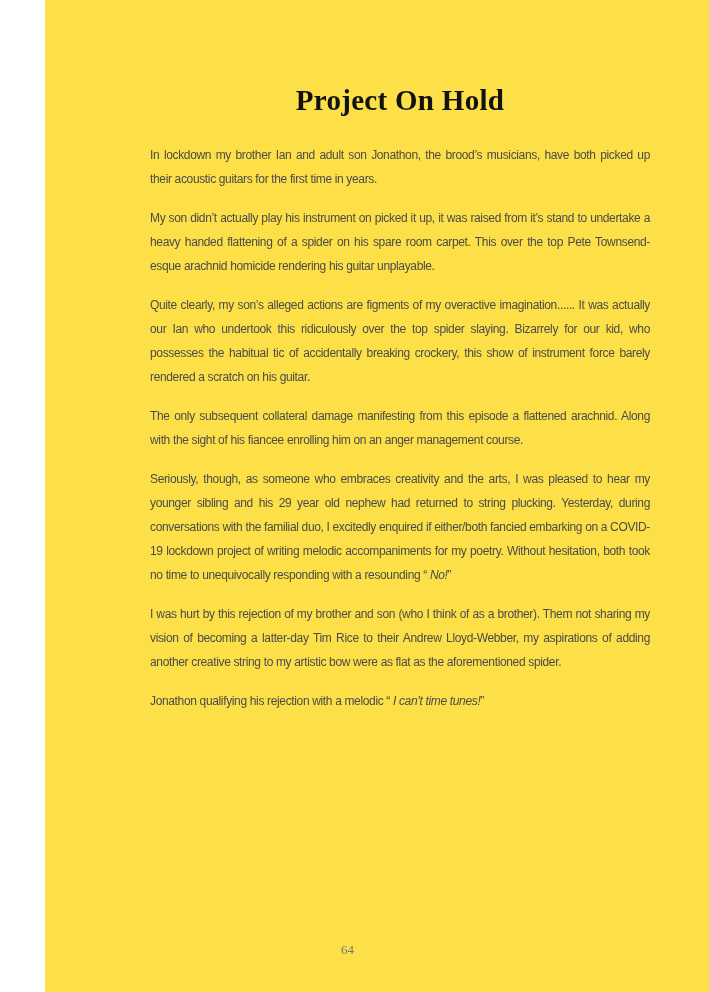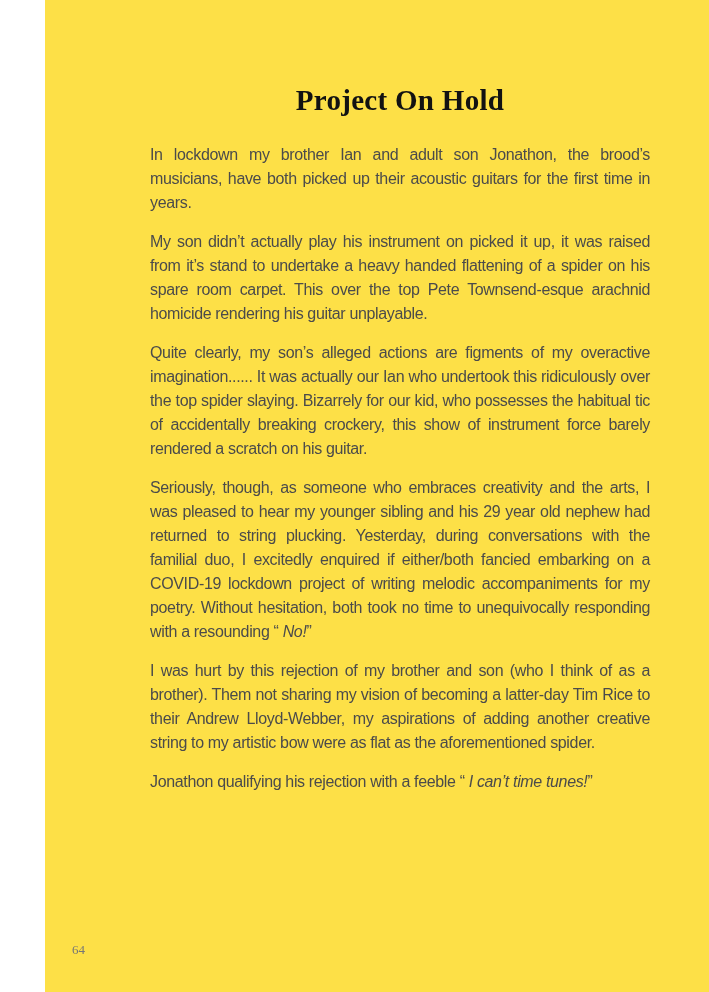--- a/index.html
+++ b/index.html
@@ -30,47 +30,48 @@
     font-size: 29px;
     line-height: 32px;
     color: #121212;
     text-align: center;
     margin: 84px 0 0 0;
     letter-spacing: 0.3px;
   }
   .paragraphs { margin-top: 27px; }
   .paragraphs p {
     margin: 0 0 15px 0;
-    font-size: 16px;
+    font-size: 12px;
     line-height: 24px;
     color: #4b4b4b;
     text-align: justify;
     letter-spacing: -0.35px;
   }
   .paragraphs p em { }
   .page-number {
     position: absolute;
     left: 0;
     bottom: 34px;
     width: 605px;
+    text-align: center;
     font-family: "Liberation Serif", serif;
     font-size: 13px;
     color: #767676;
-    padding-left: 27px;
   }
 </style>
 </head>
 <body>
 
 <div class="page">
   <div class="content">
     <h1 class="title">Project On Hold</h1>
     <div class="paragraphs">
         <p><span>In lockdown my brother Ian and adult son Jonathon, the brood’s musicians, have both picked up their acoustic guitars for the first time in years.</span></p>
         <p><span>My son didn’t actually play his instrument on picked it up, it was raised from it’s stand to undertake a heavy handed flattening of a spider on his spare room carpet. This over the top Pete Townsend-esque arachnid homicide rendering his guitar unplayable.</span></p>
         <p><span>Quite clearly, my son’s alleged actions are figments of my overactive imagination...... It was actually our Ian who undertook this ridiculously over the top spider slaying. Bizarrely for our kid, who possesses the habitual tic of accidentally breaking crockery, this show of instrument force barely rendered a scratch on his guitar.</span></p>
+        <p><span>The only subsequent collateral damage manifesting from this episode a flattened arachnid. Along with the sight of his fiancee enrolling him on an anger management course.</span></p>
         <p><span>Seriously, though, as someone who embraces creativity and the arts, I was pleased to hear my younger sibling and his 29 year old nephew had returned to string plucking. Yesterday, during conversations with the familial duo, I excitedly enquired if either/both fancied embarking on a COVID-19 lockdown project of writing melodic accompaniments for my poetry. Without hesitation, both took no time to unequivocally responding with a resounding “ </span><em>No!</em><span>”</span></p>
         <p><span>I was hurt by this rejection of my brother and son (who I think of as a brother). Them not sharing my vision of becoming a latter-day Tim Rice to their Andrew Lloyd-Webber, my aspirations of adding another creative string to my artistic bow were as flat as the aforementioned spider.</span></p>
-        <p><span>Jonathon qualifying his rejection with a feeble “ </span><em>I can’t time tunes!</em><span>”</span></p>
+        <p><span>Jonathon qualifying his rejection with a melodic “ </span><em>I can’t time tunes!</em><span>”</span></p>
       </div>
   </div>
   <div class="page-number">64</div>
 </div>
 
 </body></html>

